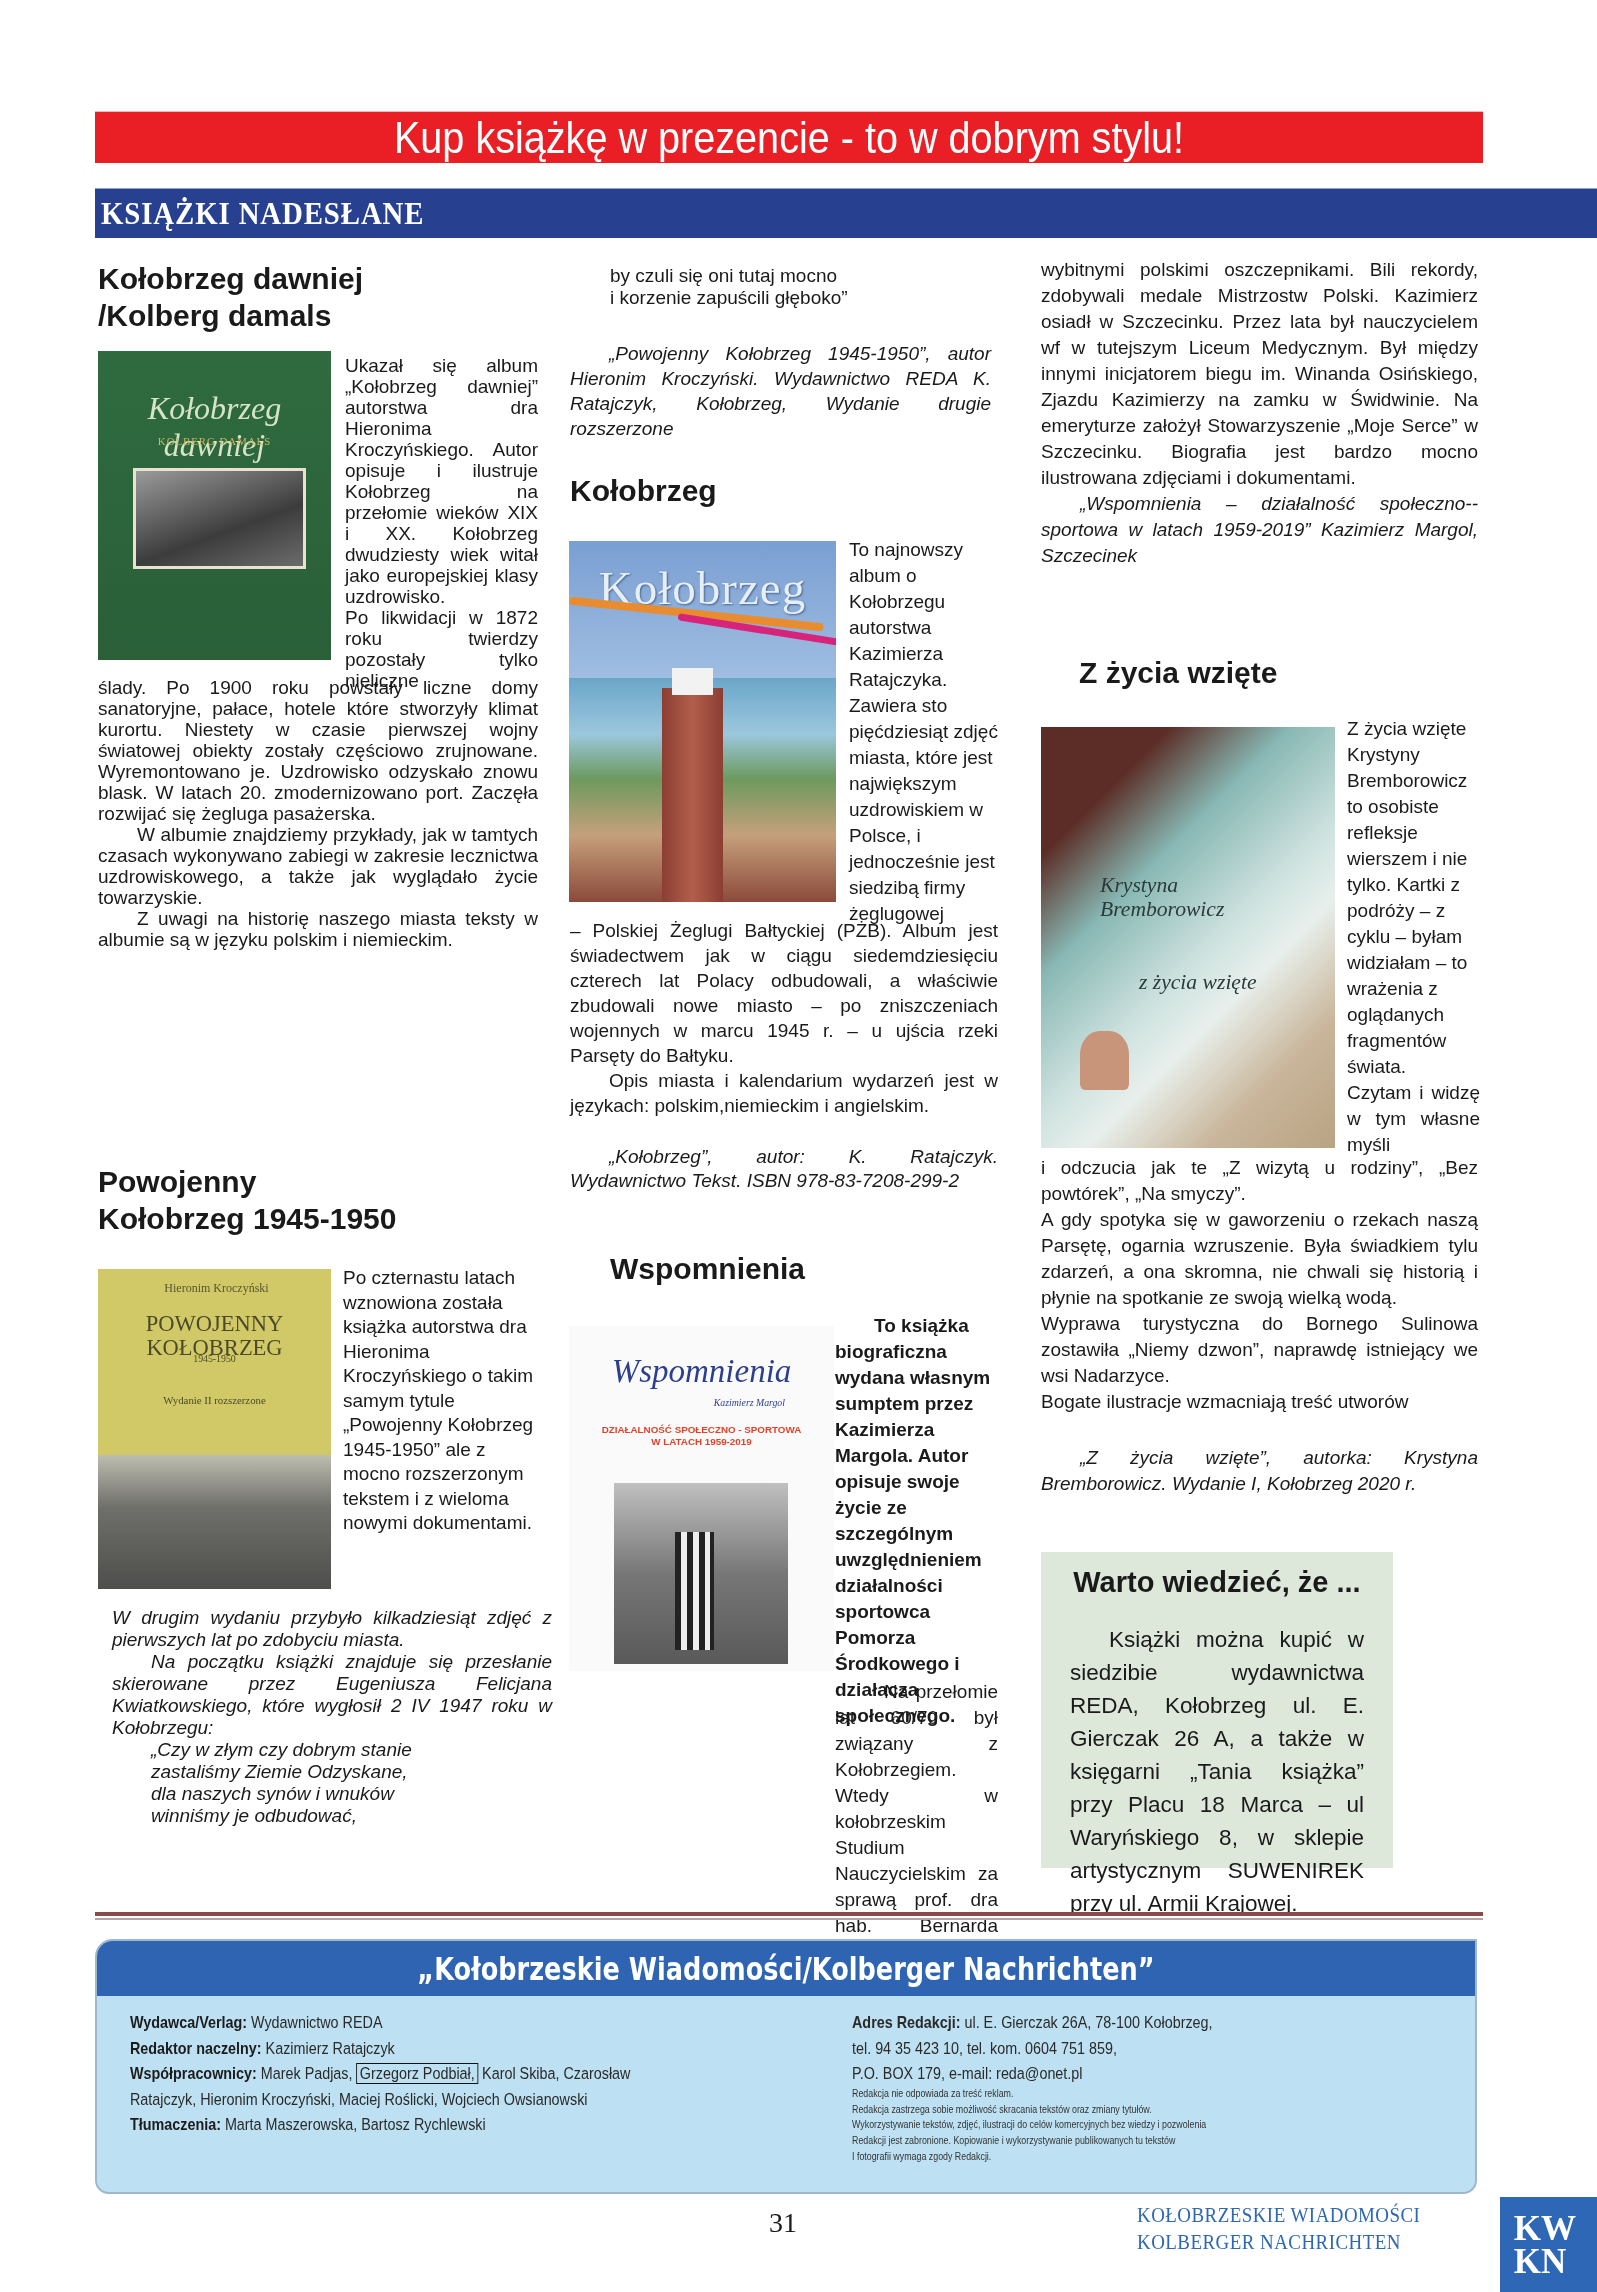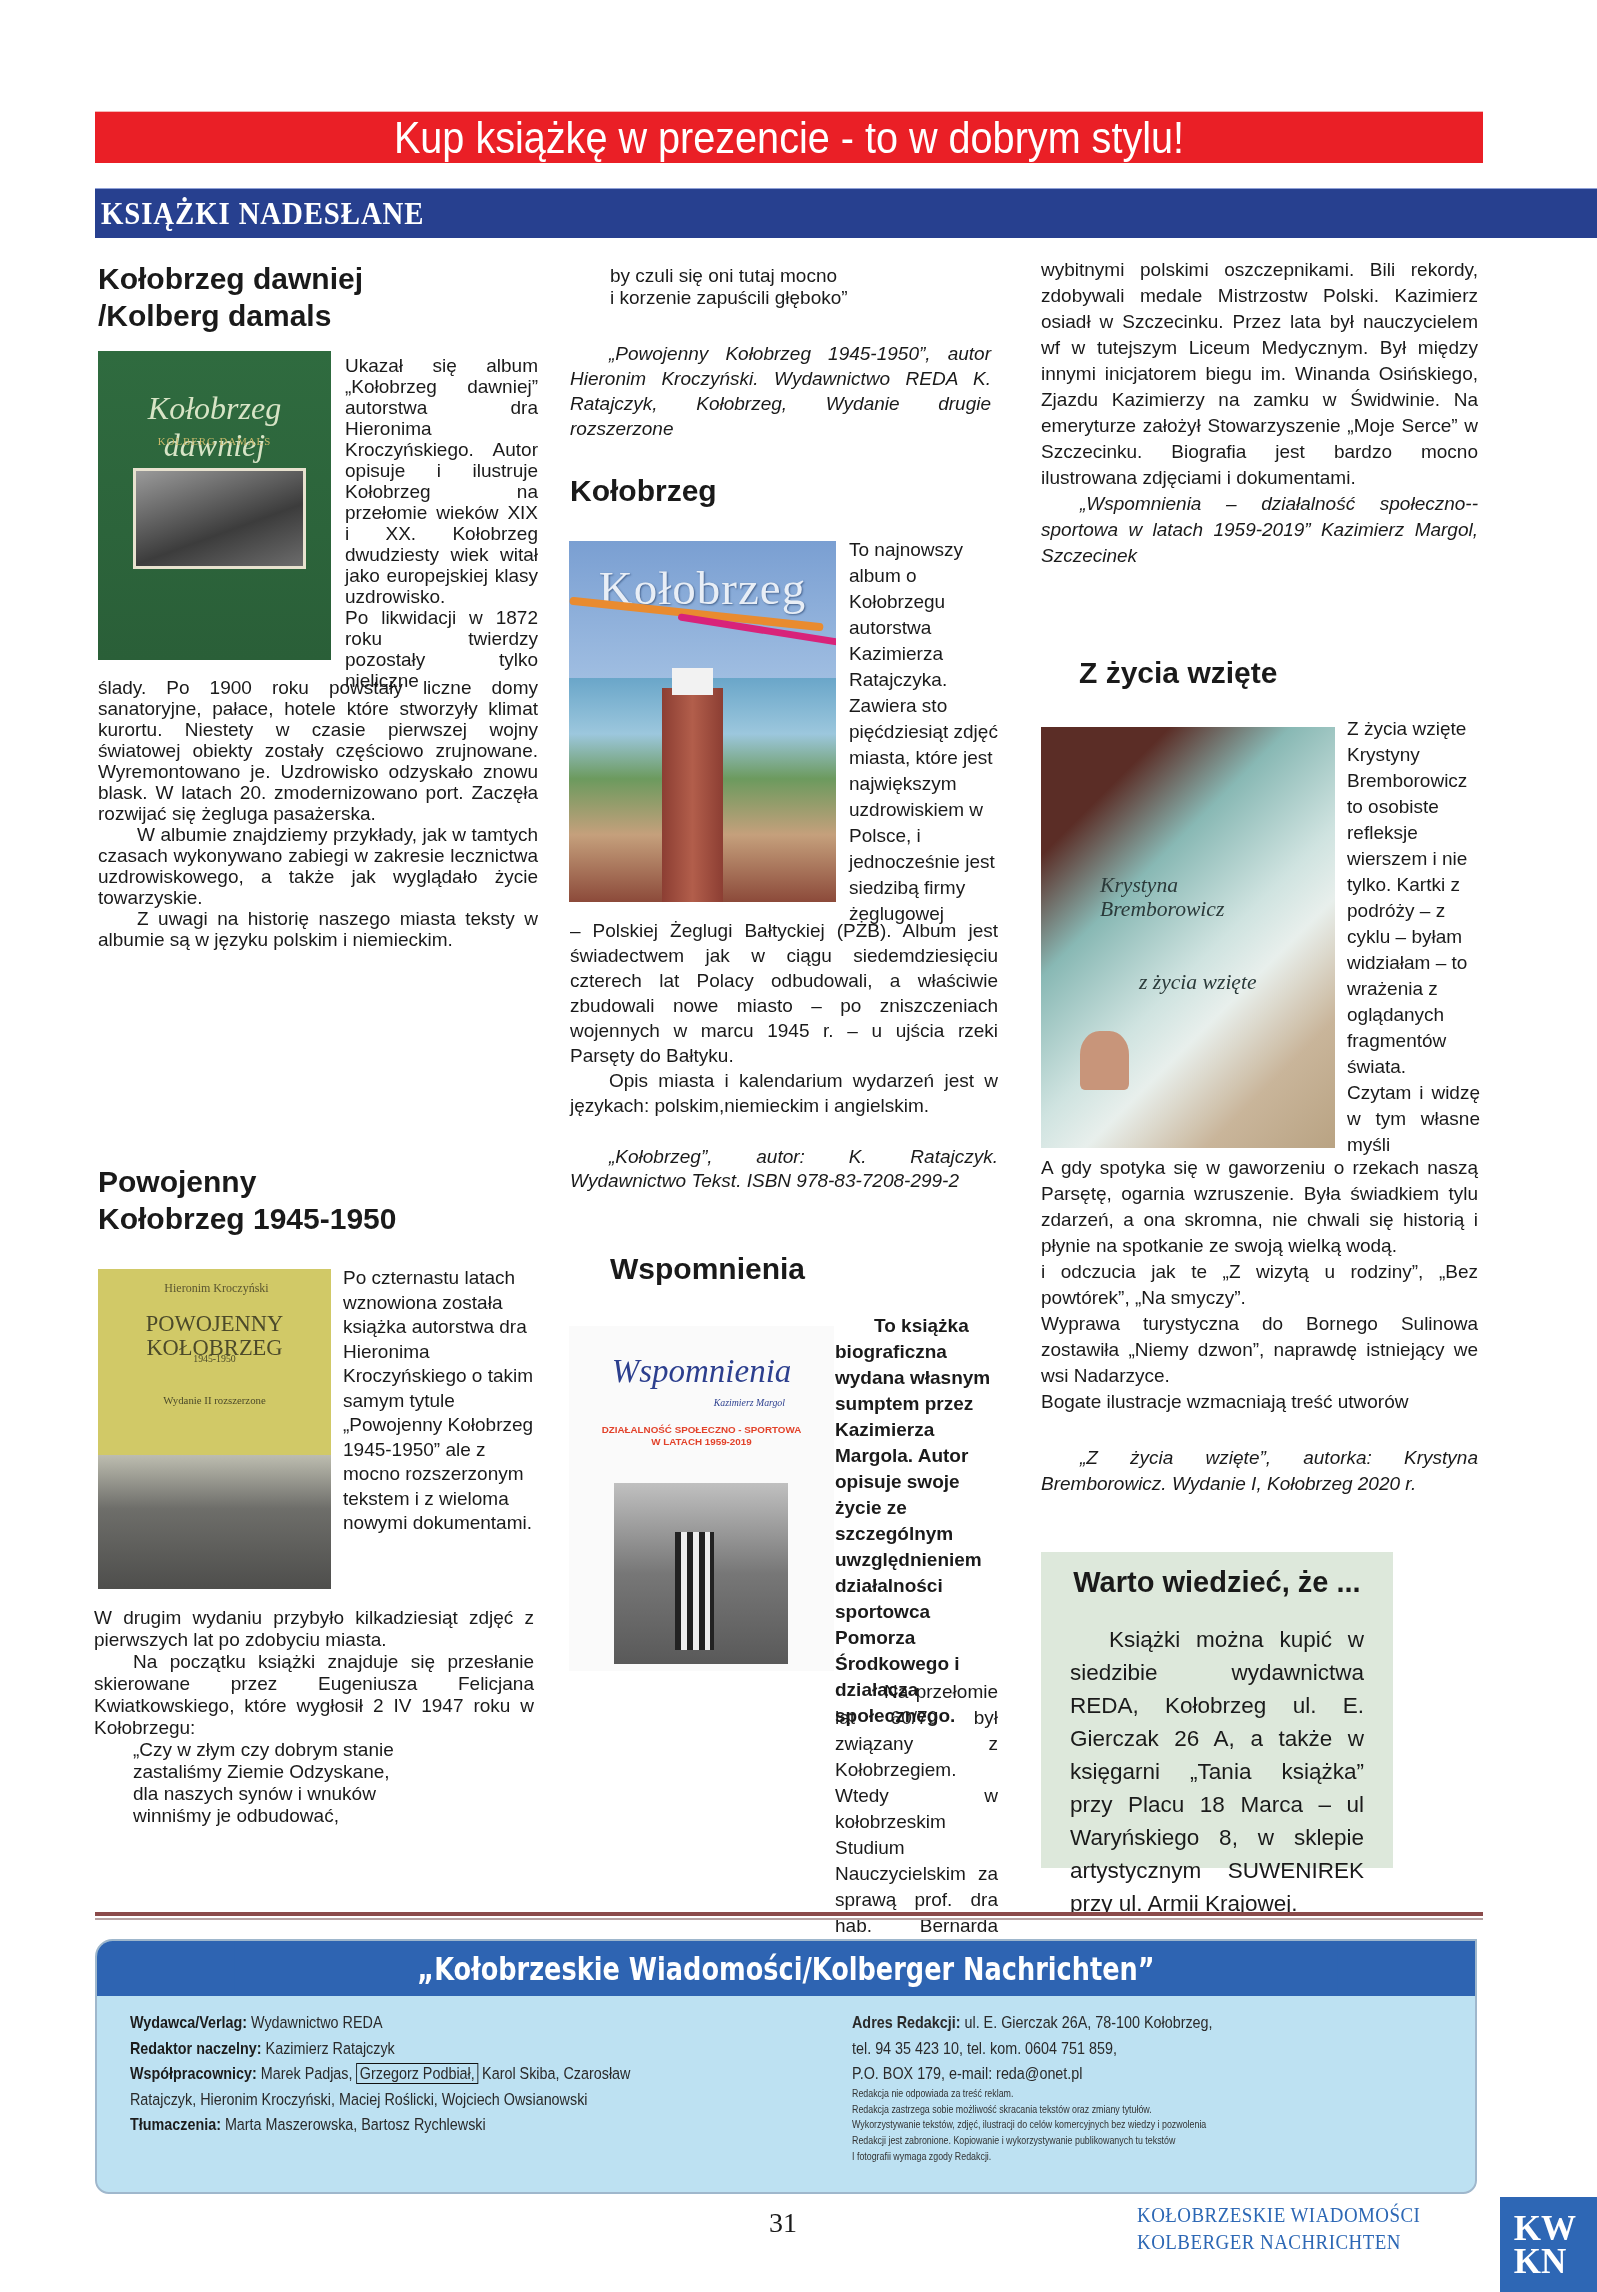--- a/index.html
+++ b/index.html
@@ -95,21 +95,21 @@
 <div class="cover cov-yellow" style="left:98px;top:1269px;width:233px;height:320px;">
   <div class="a">Hieronim Kroczyński</div>
   <div class="t">POWOJENNY KOŁOBRZEG</div>
   <div class="y">1945-1950</div>
   <div class="w">Wydanie II rozszerzone</div>
   <div class="ph"></div>
 </div>
 <div class="col" style="left:343px;top:1266px;width:196px;line-height:24.5px;">
   <p>Po czternastu latach wznowiona została książka autorstwa dra Hieronima Kroczyńskiego o takim samym tytule „Powojenny Kołobrzeg 1945-1950” ale z mocno rozszerzonym tekstem i z wieloma nowymi dokumentami.</p>
 </div>
-<div class="col j" style="left:94px;top:1607px;width:440px;line-height:22px;">
+<div class="col j" style="left:112px;top:1607px;width:440px;line-height:22px;font-style:italic;">
   <p>W drugim wydaniu przybyło kilkadziesiąt zdjęć z pierwszych lat po zdobyciu miasta.</p>
   <p class="ind">Na początku książki znajduje się przesłanie skierowane przez Eugeniusza Felicjana Kwiatkowskiego, które wygłosił 2 IV 1947 roku w Kołobrzegu:</p>
   <div style="padding-left:39px;text-align:left;">
     <p>„Czy w złym czy dobrym stanie</p>
     <p>zastaliśmy Ziemie Odzyskane,</p>
     <p>dla naszych synów i wnuków</p>
     <p>winniśmy je odbudować,</p>
   </div>
 </div>
 
@@ -162,22 +162,22 @@
 <div class="cover cov-sea" style="left:1041px;top:727px;width:294px;height:421px;">
   <div class="n"><span>Krystyna</span><br><span>Bremborowicz</span></div>
   <div class="t">z życia wzięte</div>
   <div class="p"></div>
 </div>
 <div class="col" style="left:1347px;top:716px;width:133px;line-height:26px;">
   <p>Z życia wzięte Krystyny Bremborowicz to osobiste refleksje wierszem i nie tylko. Kartki z podróży – z cyklu – byłam widziałam – to wrażenia z oglądanych fragmentów świata.</p>
   <p class="j">Czytam i widzę w tym własne myśli</p>
 </div>
 <div class="col j" style="left:1041px;top:1155px;width:437px;line-height:26px;">
+  <p>i odczucia jak te „Z wizytą u rodziny”, „Bez powtórek”, „Na smyczy”.</p>
   <p>A gdy spotyka się w gaworzeniu o rzekach naszą Parsętę, ogarnia wzruszenie. Była świadkiem tylu zdarzeń, a ona skromna, nie chwali się historią i płynie na spotkanie ze swoją wielką wodą.</p>
-  <p>i odczucia jak te „Z wizytą u rodziny”, „Bez powtórek”, „Na smyczy”.</p>
   <p>Wyprawa turystyczna do Bornego Sulinowa zostawiła „Niemy dzwon”, naprawdę istniejący we wsi Nadarzyce.</p>
   <p>Bogate ilustracje wzmacniają treść utworów</p>
   <p class="it ind" style="margin-top:30px;">„Z życia wzięte”, autorka: Krystyna Bremborowicz. Wydanie I, Kołobrzeg 2020 r.</p>
 </div>
 
 <div class="info">
   <h3>Warto wiedzieć, że ...</h3>
   <p>Książki można kupić w siedzibie wydawnictwa REDA, Kołobrzeg ul. E. Gierczak 26 A, a także w księgarni „Tania książka” przy Placu 18 Marca – ul Waryńskiego 8, w sklepie artystycznym SUWENIREK przy ul. Armii Krajowej.</p>
 </div>
 

